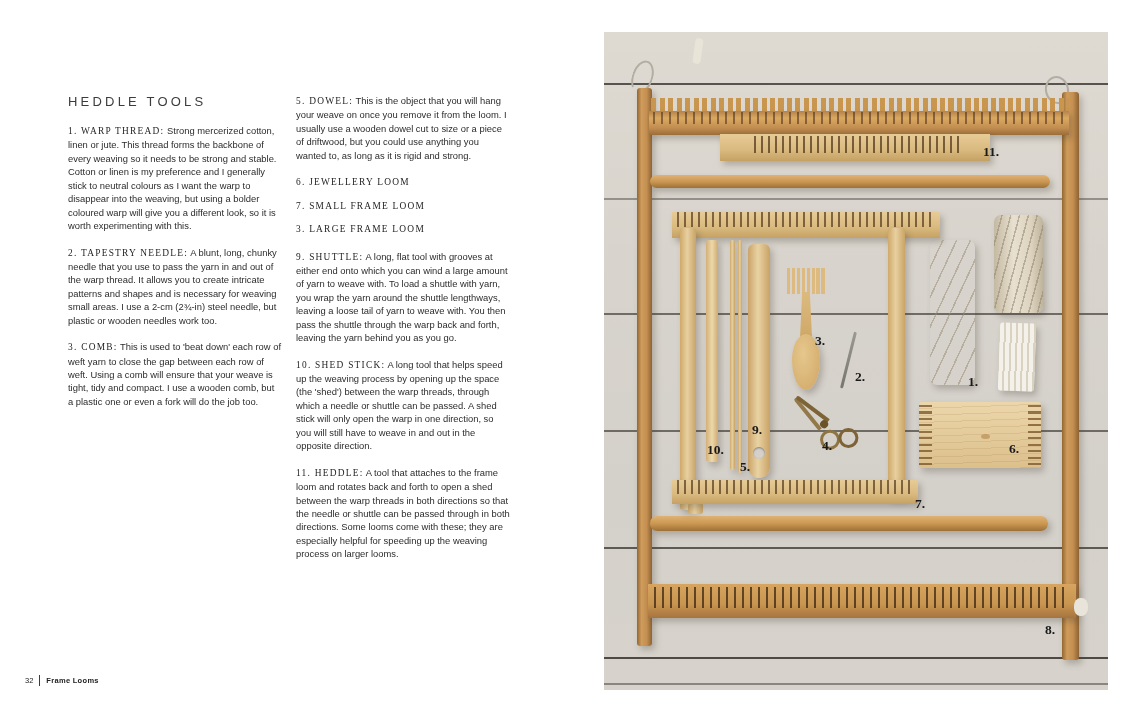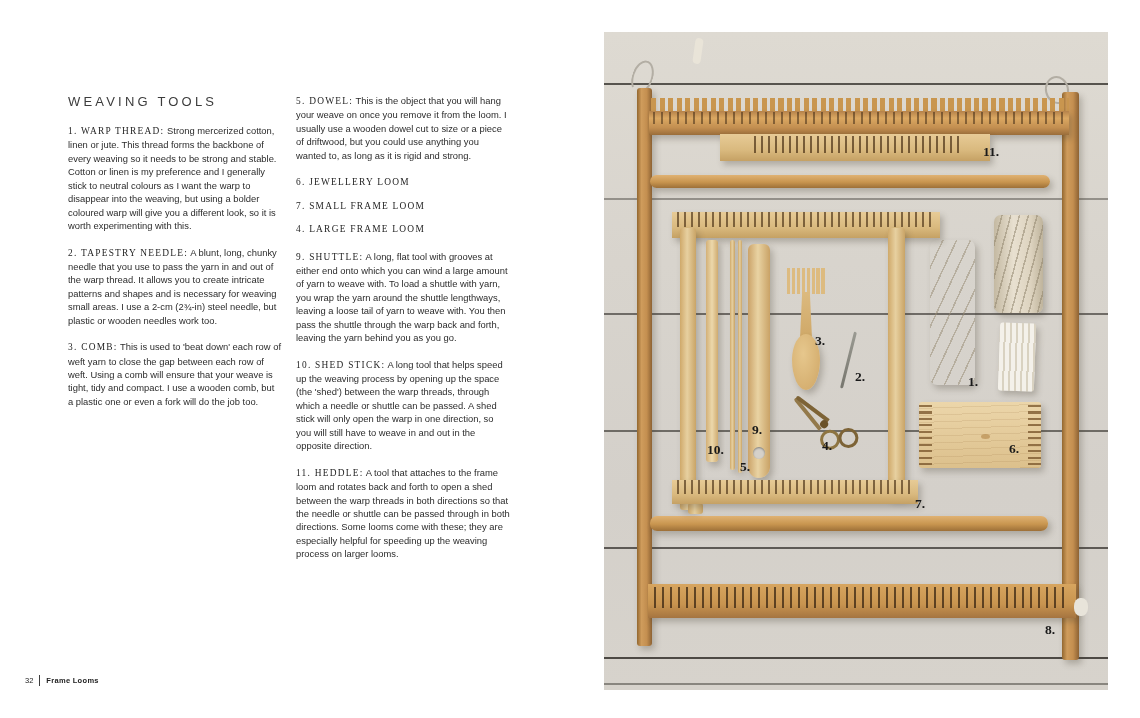--- a/index.html
+++ b/index.html
@@ -55,32 +55,32 @@
           color:#1a1a1a;z-index:9;}
 </style>
 </head>
 <body>
 
 <div class="spread">
 
   <div class="left-page">
 
     <div class="col col1">
-      <h1 class="page-title">WEAVING TOOLS</h1>
+      <h1 class="page-title">HEDDLE TOOLS</h1>
 
       <p class="item"><span class="ihead">1. WARP THREAD:</span> <span>Strong mercerized cotton, linen or jute. This thread forms the backbone of every weaving so it needs to be strong and stable. Cotton or linen is my preference and I generally stick to neutral colours as I want the warp to disappear into the weaving, but using a bolder coloured warp will give you a different look, so it is worth experimenting with this.</span></p>
       <p class="item"><span class="ihead">2. TAPESTRY NEEDLE:</span> <span>A blunt, long, chunky needle that you use to pass the yarn in and out of the warp thread. It allows you to create intricate patterns and shapes and is necessary for weaving small areas. I use a 2-cm (2¾-in) steel needle, but plastic or wooden needles work too.</span></p>
       <p class="item"><span class="ihead">3. COMB:</span> <span>This is used to 'beat down' each row of weft yarn to close the gap between each row of weft. Using a comb will ensure that your weave is tight, tidy and compact. I use a wooden comb, but a plastic one or even a fork will do the job too.</span></p>
     </div>
 
     <div class="col col2">
       <p class="item"><span class="ihead">5. DOWEL:</span> <span>This is the object that you will hang your weave on once you remove it from the loom. I usually use a wooden dowel cut to size or a piece of driftwood, but you could use anything you wanted to, as long as it is rigid and strong.</span></p>
       <p class="item nb"><span class="ihead">6. JEWELLERY LOOM</span></p>
       <p class="item nb"><span class="ihead">7. SMALL FRAME LOOM</span></p>
-      <p class="item"><span class="ihead">4. LARGE FRAME LOOM</span></p>
+      <p class="item"><span class="ihead">3. LARGE FRAME LOOM</span></p>
       <p class="item"><span class="ihead">9. SHUTTLE:</span> <span>A long, flat tool with grooves at either end onto which you can wind a large amount of yarn to weave with. To load a shuttle with yarn, you wrap the yarn around the shuttle lengthways, leaving a loose tail of yarn to weave with. You then pass the shuttle through the warp back and forth, leaving the yarn behind you as you go.</span></p>
       <p class="item"><span class="ihead">10. SHED STICK:</span> <span>A long tool that helps speed up the weaving process by opening up the space (the 'shed') between the warp threads, through which a needle or shuttle can be passed. A shed stick will only open the warp in one direction, so you will still have to weave in and out in the opposite direction.</span></p>
       <p class="item"><span class="ihead">11. HEDDLE:</span> <span>A tool that attaches to the frame loom and rotates back and forth to open a shed between the warp threads in both directions so that the needle or shuttle can be passed through in both directions. Some looms come with these; they are especially helpful for speeding up the weaving process on larger looms.</span></p>
     </div>
 
     <div class="footer">
       <span>32</span>
       <span class="bar"></span>
       <span class="sect">Frame Looms</span>
     </div>

